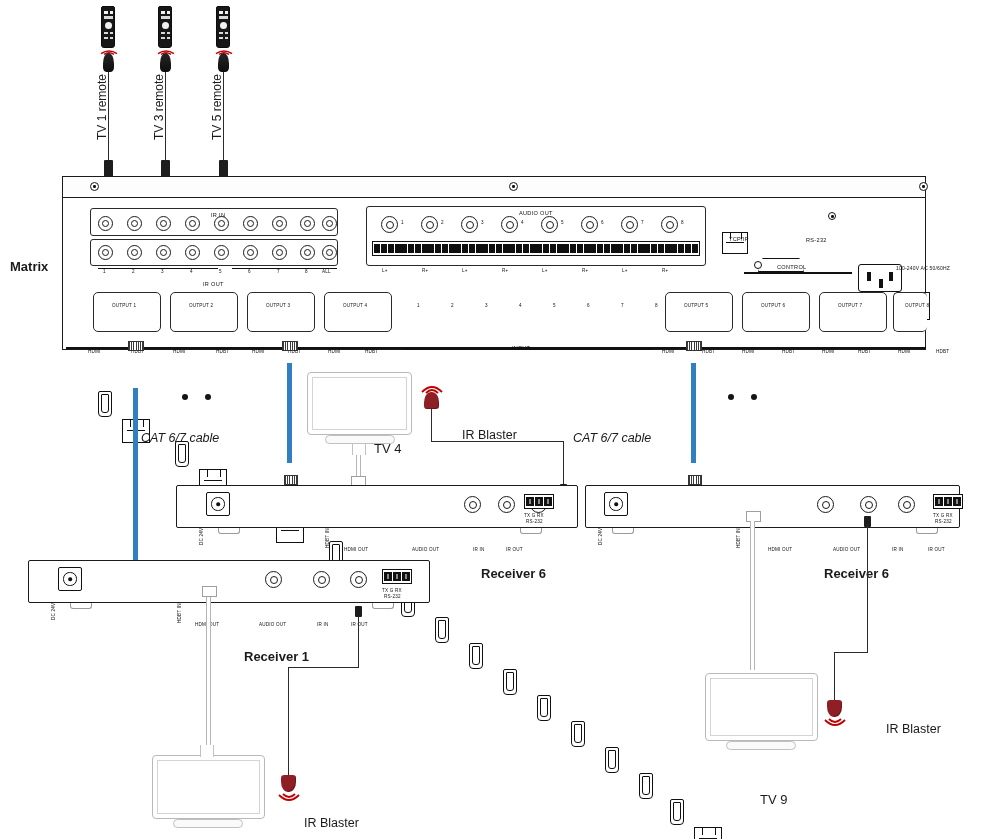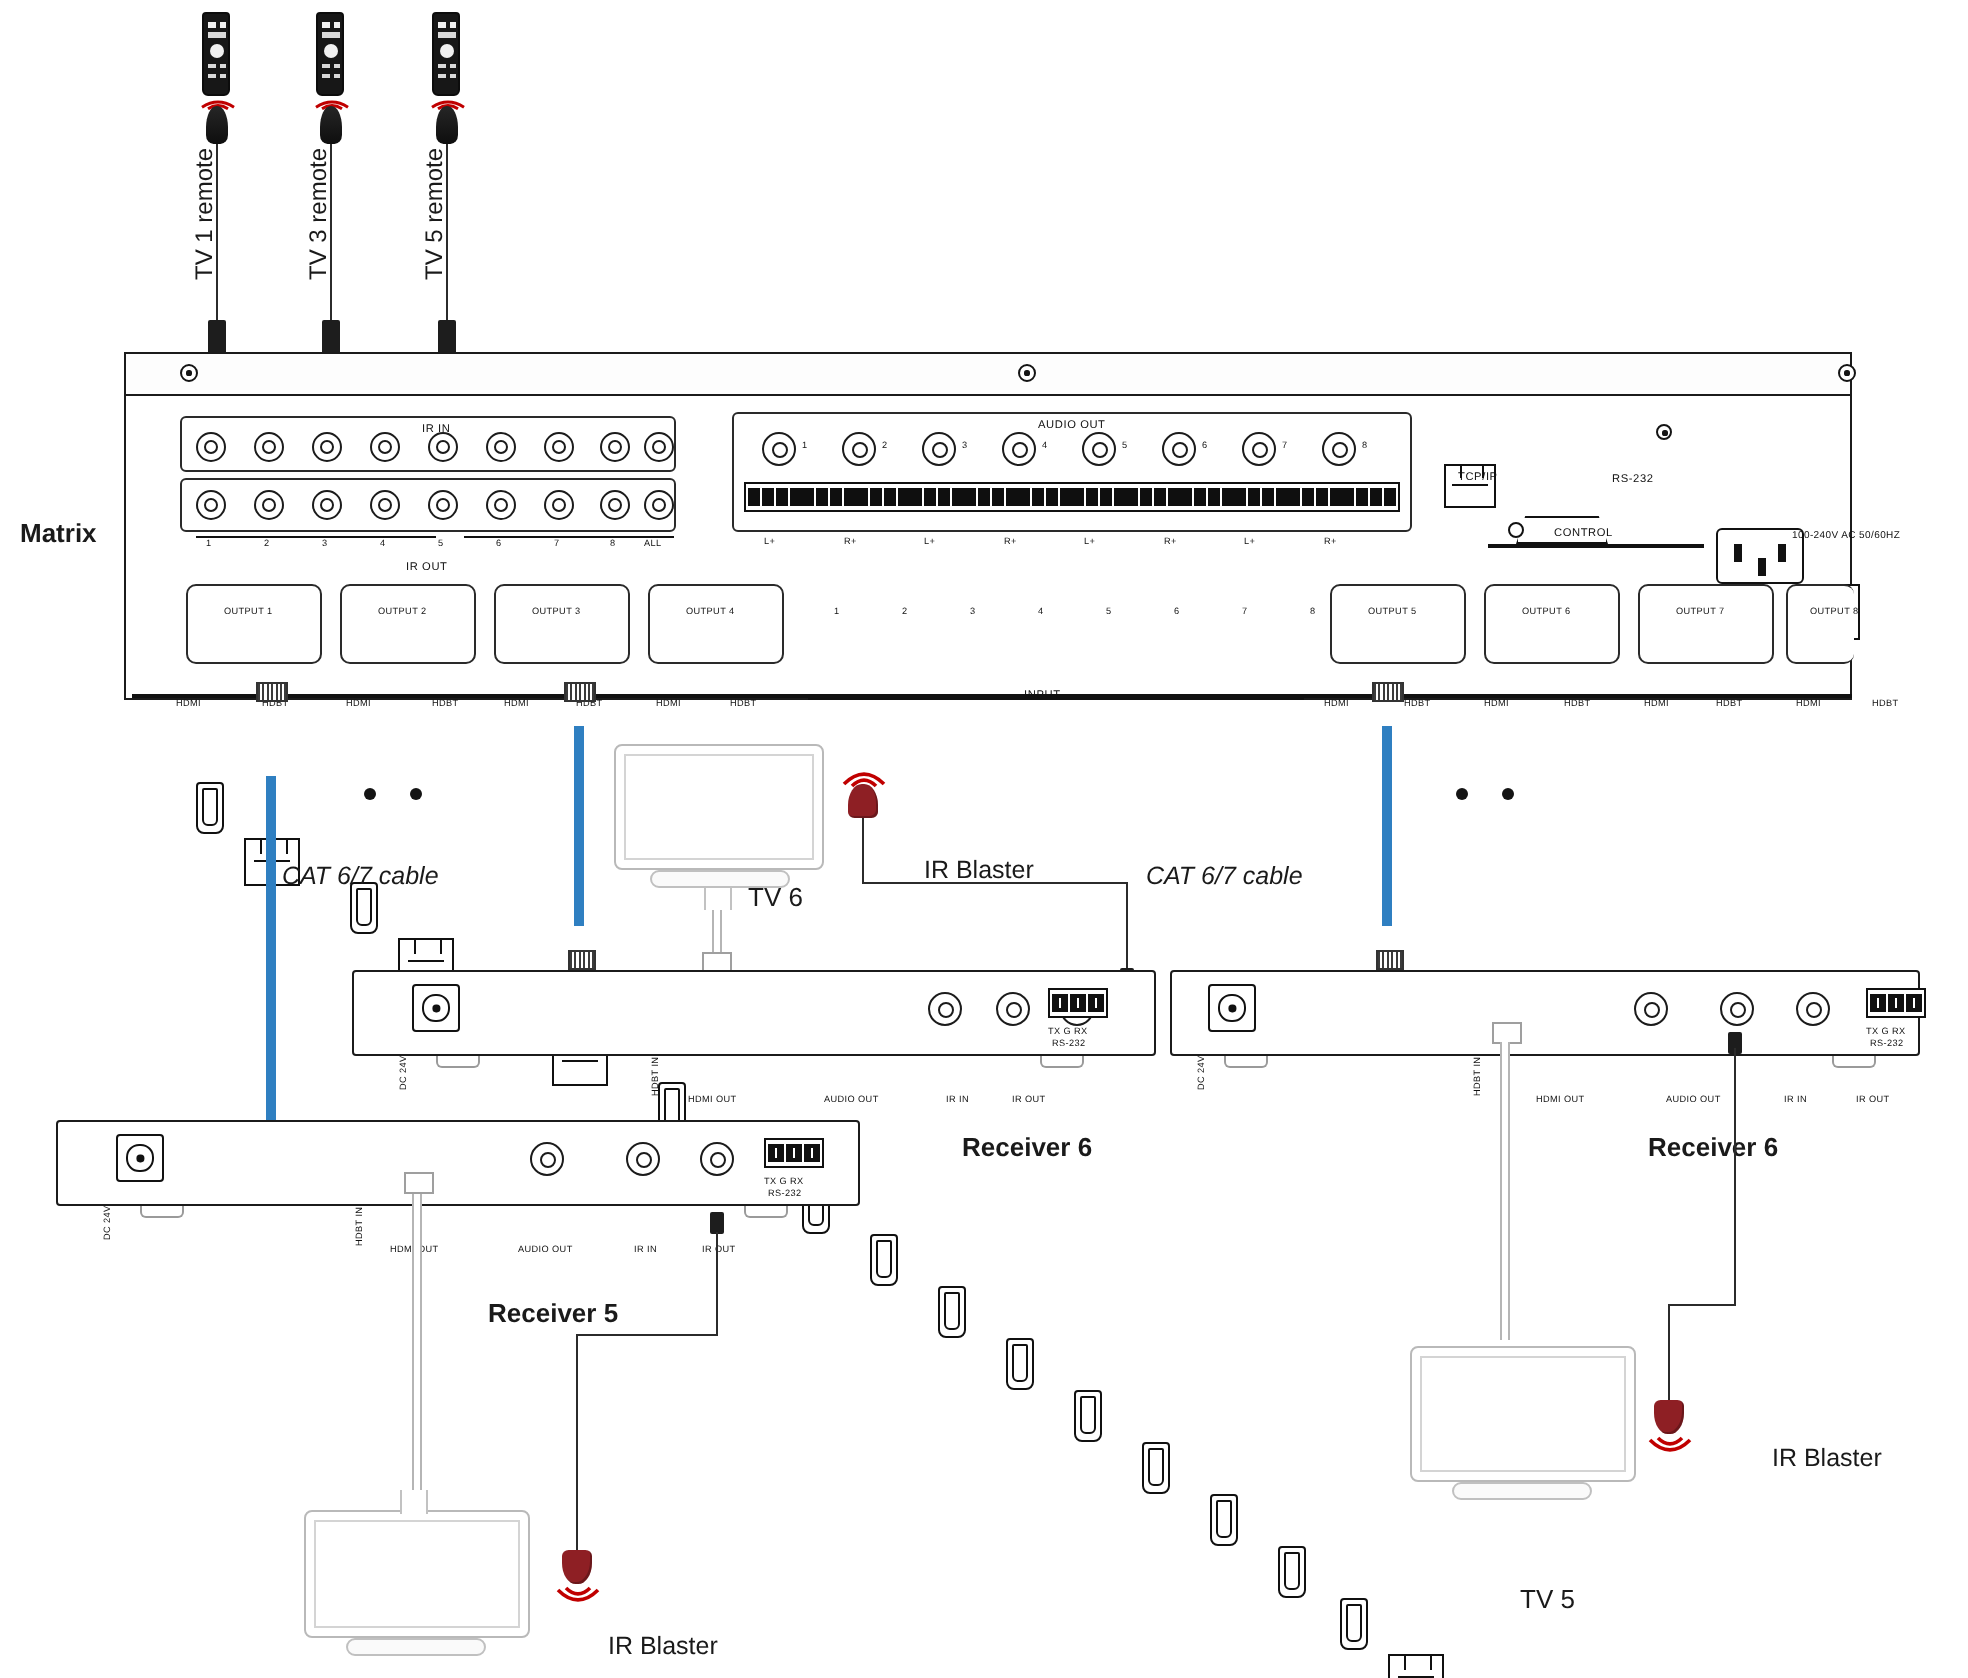--- a/index.html
+++ b/index.html
@@ -507,21 +507,21 @@
   <div class="abs dot" style="left:728px; top:394px;"></div>
   <div class="abs dot" style="left:751px; top:394px;"></div>
 
   <div class="abs tv-frame" style="left:307px; top:372px; width:105px; height:63px;">
     <div class="tv-screen"></div>
   </div>
   <div class="abs tv-neck" style="left:352px; top:435px; width:14px; height:20px;"></div>
   <div class="abs tv-base" style="left:325px; top:435px; width:70px; height:9px;"></div>
   <div class="abs" style="left:356px; top:455px; width:5px; height:23px; background:#fff; border-left:1.2px solid #b5b5b5; border-right:1.2px solid #b5b5b5;"></div>
   <div class="abs" style="left:351px; top:476px; width:15px; height:12px; border:1.2px solid #9f9f9f; background:#fff;"></div>
-  <div class="abs lbl" style="left:374px; top:441px; font-size:13px;">TV 6</div>
+  <div class="abs lbl" style="left:374px; top:441px; font-size:13px;">TV 4</div>
 
   <div class="abs ir-wave" style="left:420px; top:382px;">
     <svg width="24" height="12" viewBox="0 0 24 12">
       <path d="M2 10 Q12 0 22 10" stroke="#c00000" stroke-width="1.8" fill="none"></path>
       <path d="M6 11 Q12 5 18 11" stroke="#c00000" stroke-width="1.8" fill="none"></path>
     </svg>
   </div>
   <div class="abs ir-dome" style="left:424px; top:392px; width:15px; height:17px;"></div>
   <div class="abs wirev" style="left:431px; top:409px; height:33px;"></div>
   <div class="abs wireh" style="left:431px; top:441px; width:133px;"></div>
@@ -613,21 +613,21 @@
       <span></span>
     </div>
   <div class="abs tiny vert" style="left:51px; top:620px; transform:rotate(-90deg);">DC 24V</div>
   <div class="abs tiny vert" style="left:177px; top:623px; transform:rotate(-90deg);">HDBT IN</div>
   <div class="abs tiny" style="left:195px; top:622px;">HDMI  OUT</div>
   <div class="abs tiny" style="left:259px; top:622px;">AUDIO  OUT</div>
   <div class="abs tiny" style="left:317px; top:622px;">IR IN</div>
   <div class="abs tiny" style="left:351px; top:622px;">IR OUT</div>
   <div class="abs tiny" style="left:382px; top:588px;">TX  G  RX</div>
   <div class="abs tiny" style="left:384px; top:594px;">RS-232</div>
-  <div class="abs lbl lbl-bold" style="left:244px; top:649px; font-size:13px;">Receiver  5</div>
+  <div class="abs lbl lbl-bold" style="left:244px; top:649px; font-size:13px;">Receiver  1</div>
 
   <div class="abs" style="left:202px; top:586px; width:15px; height:11px; border:1.2px solid #9f9f9f; background:#fff;"></div>
   <div class="abs" style="left:206px; top:597px; width:5px; height:148px; background:#fff; border-left:1.2px solid #b5b5b5; border-right:1.2px solid #b5b5b5;"></div>
 
   <div class="abs" style="left:355px; top:606px; width:7px; height:11px; background:#1d1d1d; border-radius:1px;"></div>
   <div class="abs wirev" style="left:358px; top:616px; height:52px;"></div>
   <div class="abs wireh" style="left:288px; top:667px; width:71px;"></div>
   <div class="abs wirev" style="left:288px; top:667px; height:109px;"></div>
 
   <div class="abs tv-frame" style="left:152px; top:755px; width:113px; height:64px;">
@@ -645,21 +645,21 @@
   </div>
   <div class="abs lbl" style="left:304px; top:816px; font-size:12.5px;">IR Blaster</div>
 
   <div class="abs" style="left:746px; top:511px; width:15px; height:11px; border:1.2px solid #9f9f9f; background:#fff;"></div>
   <div class="abs" style="left:750px; top:521px; width:5px; height:149px; background:#fff; border-left:1.2px solid #b5b5b5; border-right:1.2px solid #b5b5b5;"></div>
 
   <div class="abs tv-frame" style="left:705px; top:673px; width:113px; height:68px;">
     <div class="tv-screen"></div>
   </div>
   <div class="abs tv-base" style="left:726px; top:741px; width:70px; height:9px;"></div>
-  <div class="abs lbl" style="left:760px; top:792px; font-size:13px;">TV 5</div>
+  <div class="abs lbl" style="left:760px; top:792px; font-size:13px;">TV 9</div>
 
   <div class="abs" style="left:864px; top:516px; width:7px; height:11px; background:#1d1d1d; border-radius:1px;"></div>
   <div class="abs wirev" style="left:867px; top:524px; height:129px;"></div>
   <div class="abs wireh" style="left:834px; top:652px; width:34px;"></div>
   <div class="abs wirev" style="left:834px; top:652px; height:49px;"></div>
 
   <div class="abs ir-dome" style="left:827px; top:700px; width:15px; height:17px; border-radius:22% 22% 46% 46%/ 18% 18% 62% 62%;"></div>
   <div class="abs ir-wave" style="left:823px; top:718px;">
     <svg width="24" height="13" viewBox="0 0 24 13">
       <path d="M2 2 Q12 12 22 2" stroke="#c00000" stroke-width="1.8" fill="none"></path>

